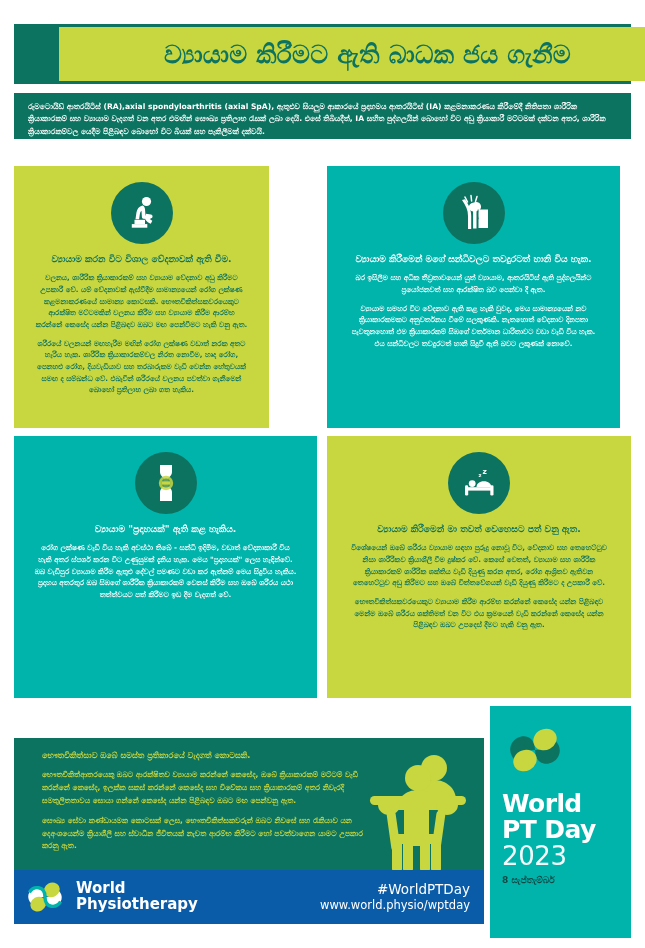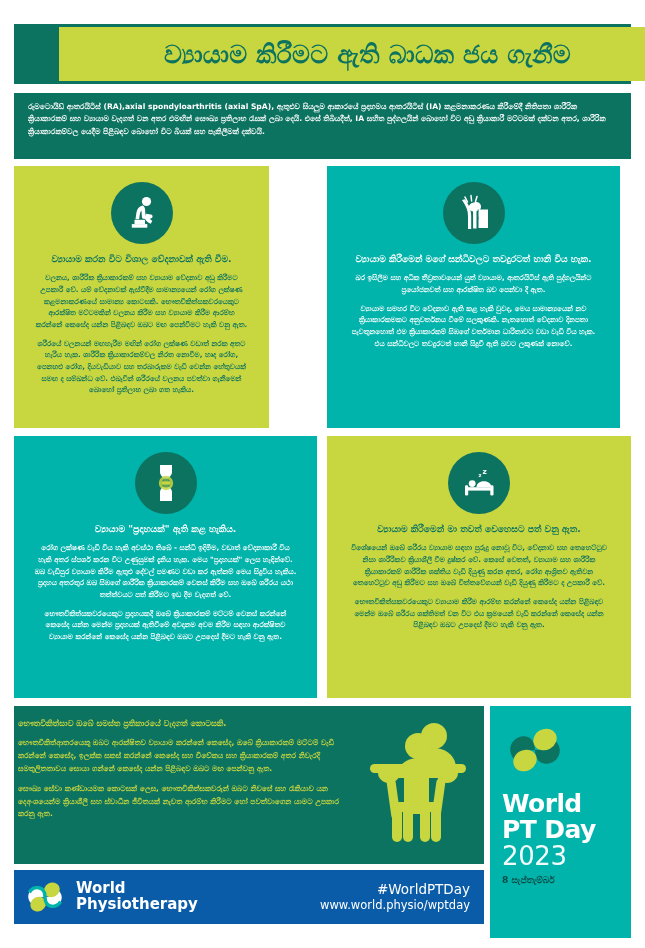--- a/index.html
+++ b/index.html
@@ -23,21 +23,21 @@
   }
   .header-title{
     color:#0d7361;
     font-size:25px;font-weight:bold;
     letter-spacing:.2px;line-height:1;
     text-align:center;white-space:nowrap;
   }
 
   
   .intro{
-    position:absolute;left:14px;top:93px;width:617px;height:66px;
+    position:absolute;left:14px;top:93px;width:617px;height:46px;
     background:#0d7361;
     box-sizing:border-box;padding:8px 14px;
   }
   .intro p{
     margin:0;color:#ffffff;font-size:7.6px;line-height:1.62;
     text-align:left;font-weight:bold;
   }
 
   
   .panel{
@@ -63,22 +63,22 @@
   }
   .panel-body{
     font-size:7.2px;line-height:1.62;margin:0 0 7px 0;font-weight:bold;
   }
   .panel-body:last-child{margin-bottom:0;}
   .on-lime .panel-head, .on-lime .panel-body{color:#0d7361;}
   .on-teal .panel-head, .on-teal .panel-body{color:#ffffff;}
 
   
   .bottom-box{
-    position:absolute;left:14px;top:706px;width:470px;height:158px;
-    background:#0d7361;box-sizing:border-box;padding:12px 4px;
+    position:absolute;left:14px;top:738px;width:470px;height:158px;
+    background:#0d7361;box-sizing:border-box;padding:12px 28px;
   }
   .bottom-box .bb-text{width:330px;}
   .bb-lead{
     color:#c8d63f;font-size:8.1px;font-weight:bold;margin:0 0 8px 0;line-height:1.4;
   }
   .bb-para{
     color:#c8d63f;font-size:7.5px;font-weight:bold;margin:0 0 8px 0;line-height:1.68;
   }
   .bb-para:last-child{margin-bottom:0;}
   .bb-figure{
@@ -167,21 +167,20 @@
     <div class="icon-circle">
       <svg width="40" height="40" viewBox="0 0 40 40" aria-hidden="true">
         <path d="M14 2h12v7c0 2.5-1.6 4-3.2 5.6l-0.8 0.8v7.2l0.8 0.8c1.6 1.6 3.2 3.1 3.2 5.6v9H14v-9c0-2.5 1.6-4 3.2-5.6l0.8-0.8v-7.2l-0.8-0.8C15.6 13 14 11.5 14 9z" fill="#fff"></path>
         <circle cx="20" cy="20" r="7.2" fill="#c8d63f" opacity="0.85"></circle>
         <circle cx="20" cy="20" r="4.6" fill="#0d7361" opacity="0.55"></circle>
         <rect x="15.5" y="18.4" width="9" height="3.2" fill="#c8d63f"></rect>
       </svg>
     </div>
     <div class="panel-head">ව්‍යායාම "ප්‍රදාහයක්" ඇති කළ හැකිය.</div>
     <div class="panel-body">රෝග ලක්ෂණ වැඩි විය හැකි අවස්ථා තිබේ - සන්ධි ඉදිමීම, වඩාත් වේදනාකාරී විය හැකි අතර ස්පර්ශ කරන විට උණුසුමක් දැනිය හැක. මෙය "ප්‍රදාහයක්" ලෙස හැඳින්වේ. ඔබ වැඩිපුර ව්‍යායාම කිරීම ඇතුළු දේවල් පමණට වඩා කර ඇත්නම් මෙය සිදුවිය හැකිය. ප්‍රදාහය අතරතුර ඔබ සිඹගේ ශාරීරික ක්‍රියාකාරකම් වෙනස් කිරීම සහ ඔබේ ශරීරය යථා තත්ත්වයට පත් කිරීමට ඉඩ දීම වැදගත් වේ.</div>
-    <div class="panel-body">භෞතචිකිත්සකවරයෙකුට ප්‍රදාහයකදී ඔබේ ක්‍රියාකාරකම් මට්ටම් වෙනස් කරන්නේ කෙසේද යන්න මෙන්ම ප්‍රදාහයක් ඇතිවීමේ අවදානම අවම කිරීම සඳහා ආරක්ෂිතව ව්‍යායාම කරන්නේ කෙසේද යන්න පිළිබඳව ඔබට උපදෙස් දීමට හැකි වනු ඇත.</div>
   </div>
 
   <div class="panel p4 on-lime">
     <div class="icon-circle">
       <svg width="40" height="40" viewBox="0 0 40 40" aria-hidden="true">
         <text x="23.5" y="10.5" font-family="DejaVu Sans, sans-serif" font-size="7.5" font-weight="bold" fill="#fff">z</text>
         <text x="19.5" y="13.5" font-family="DejaVu Sans, sans-serif" font-size="5" font-weight="bold" fill="#fff">z</text>
         <circle cx="13.2" cy="20.6" r="3.4" fill="#fff"></circle>
         <path d="M17.5 24.2c0-3.4 3-5.9 7.4-5.9 4.4 0 7.4 2.5 7.4 5.9z" fill="#fff"></path>
         <rect x="7.5" y="24.2" width="25.5" height="3.4" fill="#fff"></rect>

